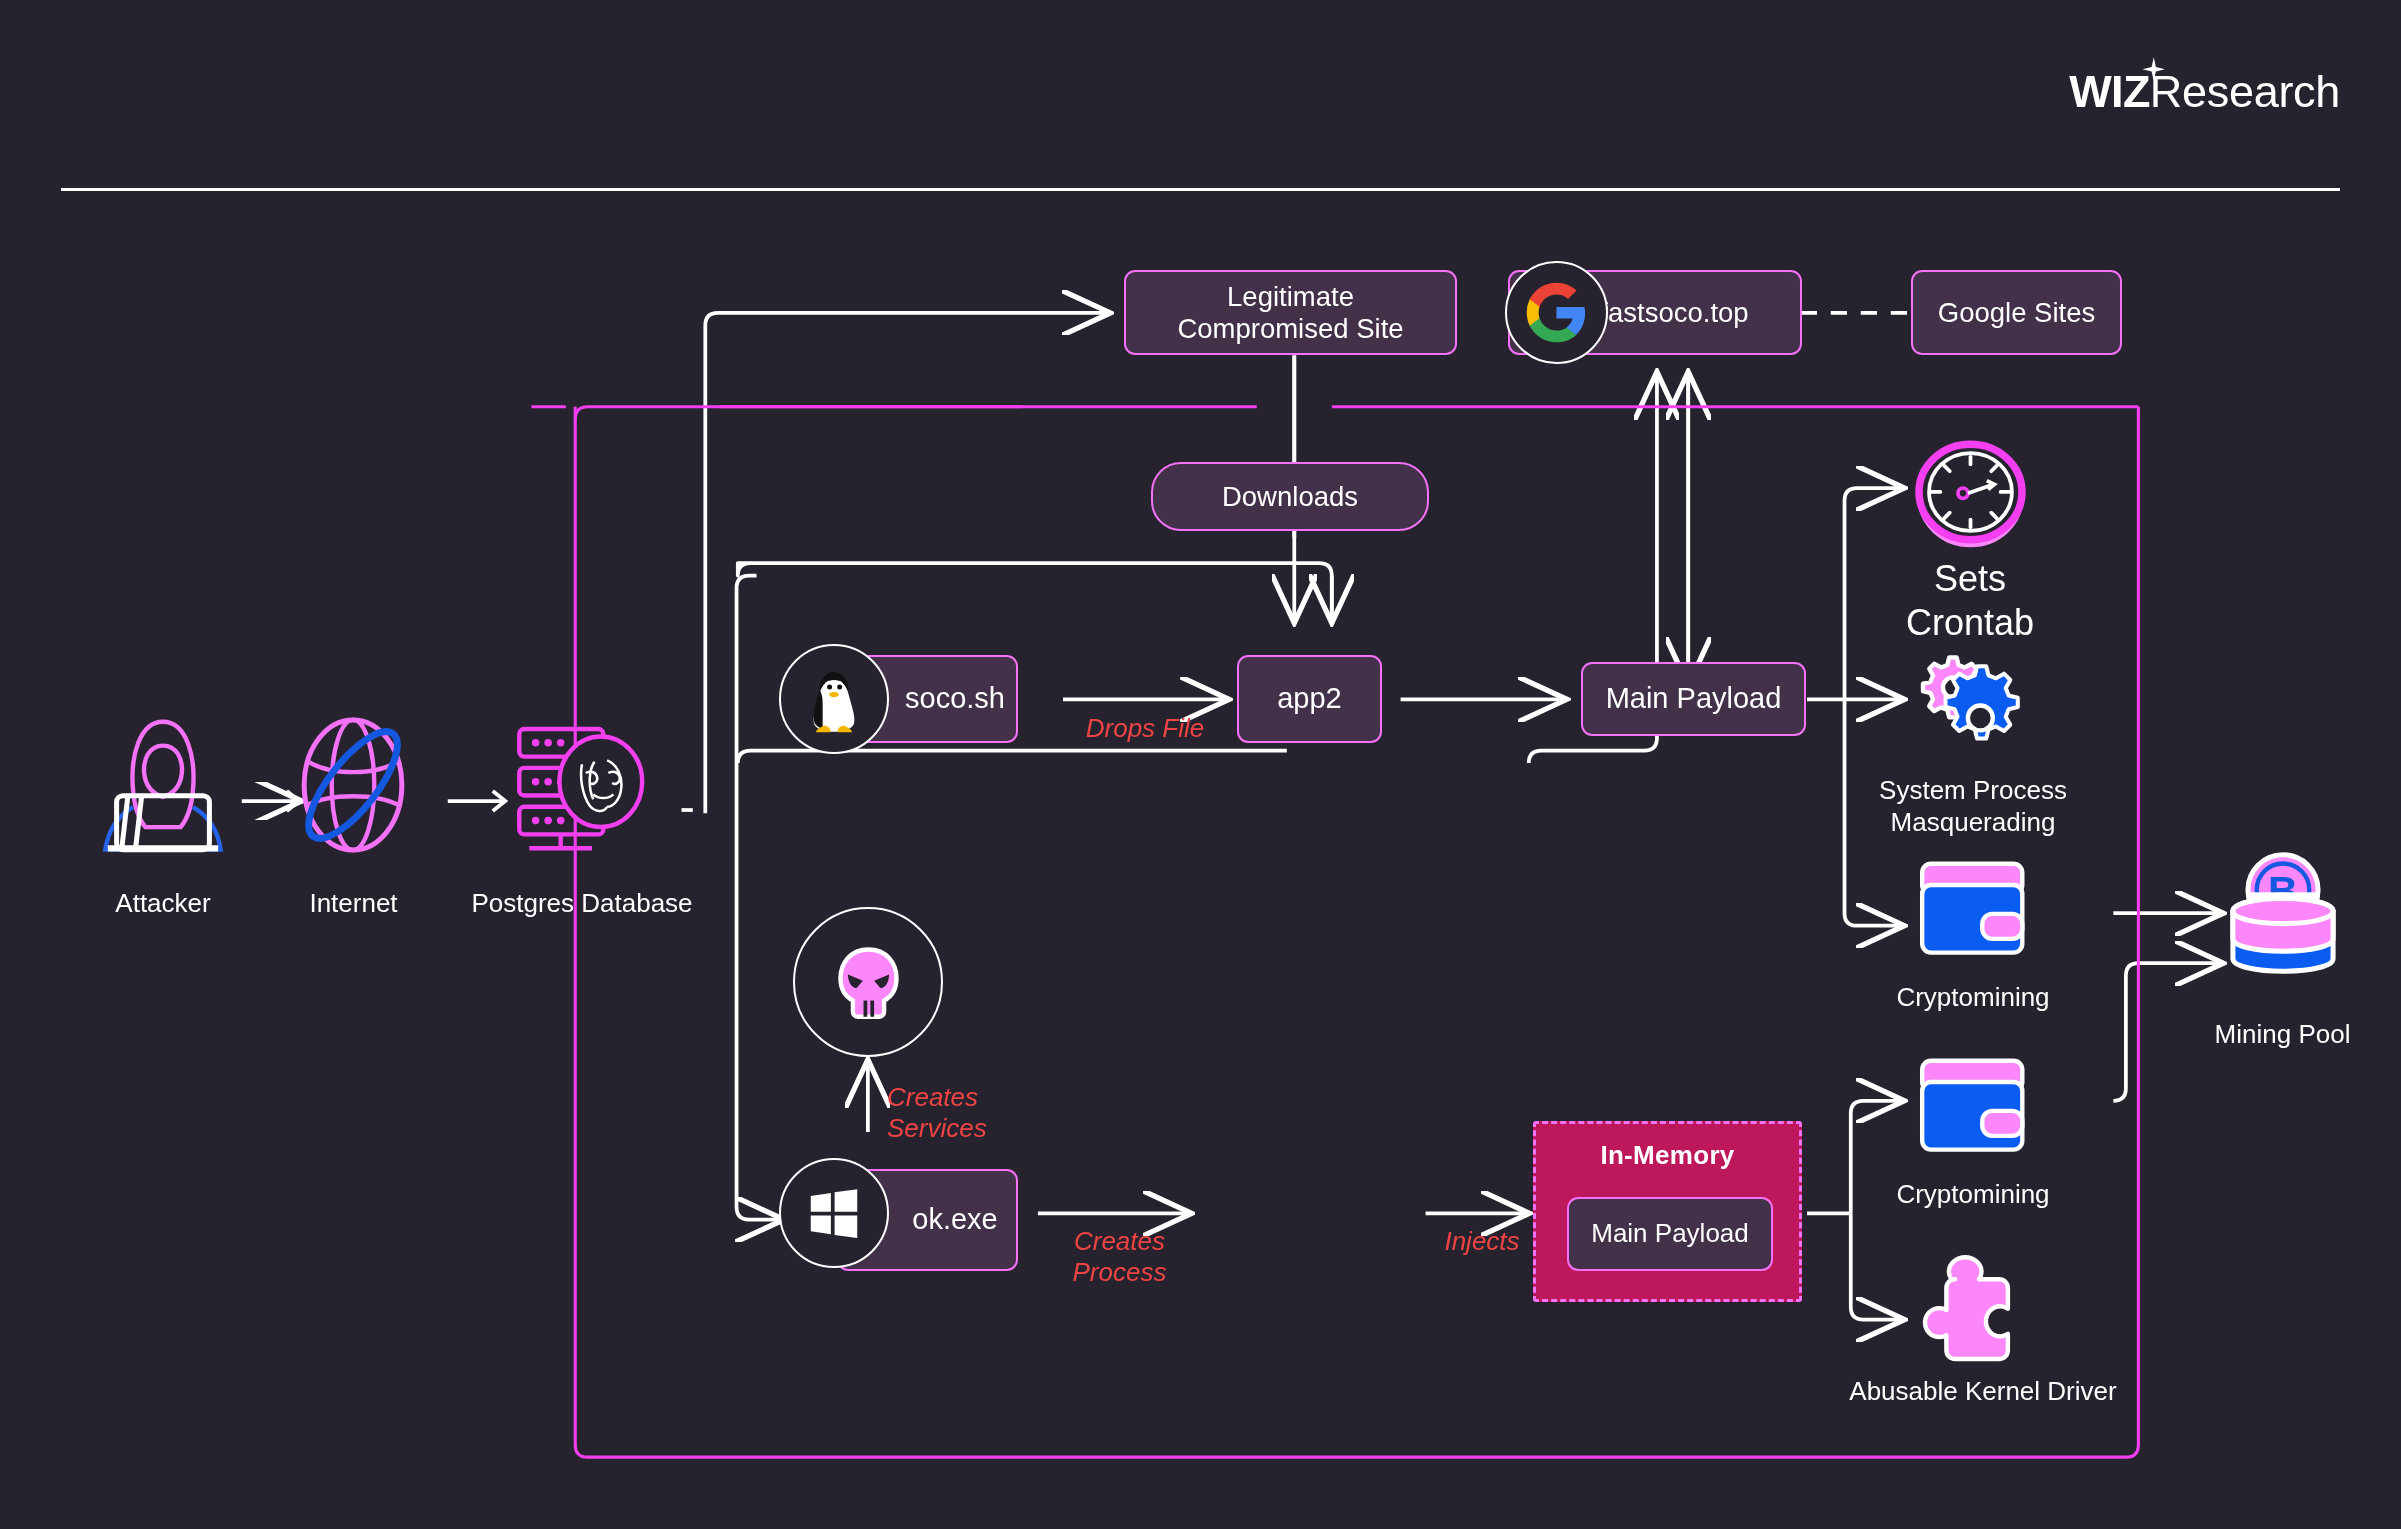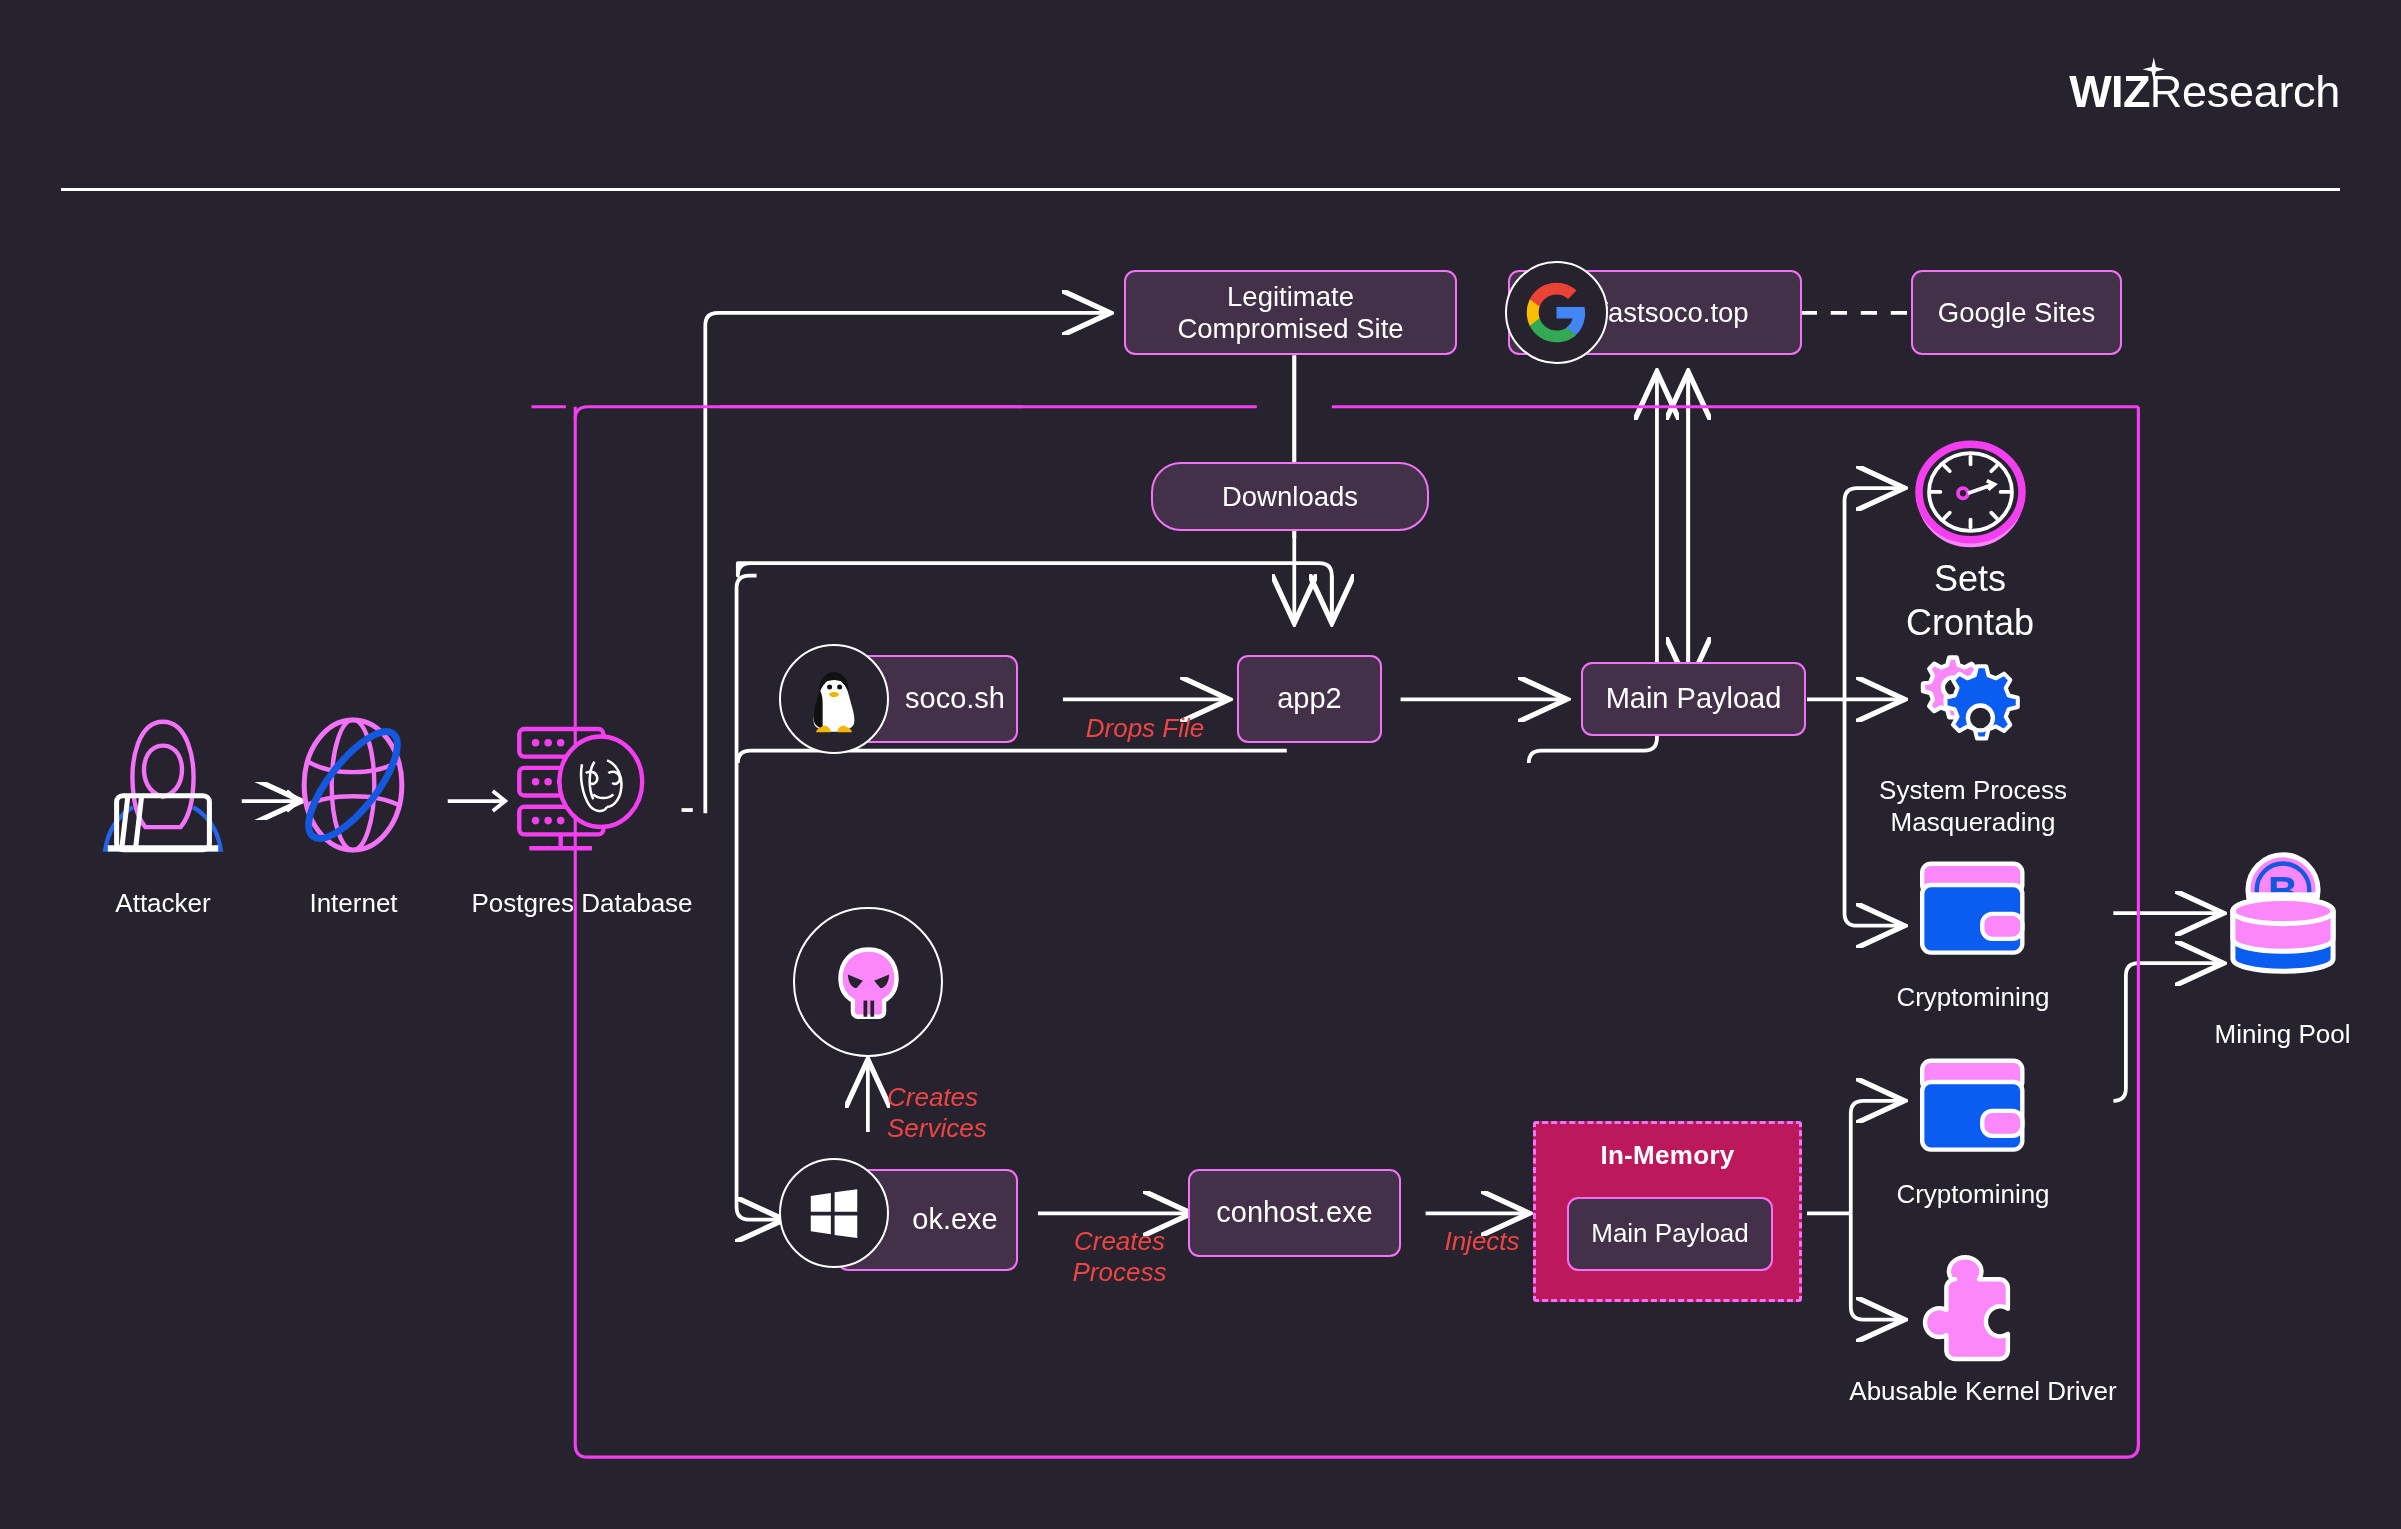--- a/index.html
+++ b/index.html
@@ -309,23 +309,20 @@
       <path d="M6 16 L38 11 L38 41 L6 41 Z" fill="#fff"></path>
       <path d="M44 10 L80 5 L80 41 L44 41 Z" fill="#fff"></path>
       <path d="M6 47 L38 47 L38 77 L6 72 Z" fill="#fff"></path>
       <path d="M44 47 L80 47 L80 83 L44 78 Z" fill="#fff"></path>
     </svg>
   </div>
 
   <div class="cap" style="left:1032px; top:1226px; width:175px; font-size:26px;">Creates
 Process</div>
 
-  <div class="nbox" style="left:1188px; top:1169px; width:213px; height:88px; font-size:29px;">
-    <span>conhost.exe</span>
-  </div>
 
   <div class="cap" style="left:1413px; top:1226px; width:138px; font-size:26px;">Injects</div>
 
   <div id="inmemory-box" style="left:1533px; top:1121px; width:269px; height:181px;">
     <div id="inmemory-label">In-Memory</div>
     <div class="nbox" style="left:31px; top:73px; width:206px; height:74px; font-size:26px;">
       <span>Main Payload</span>
     </div>
   </div>
 

